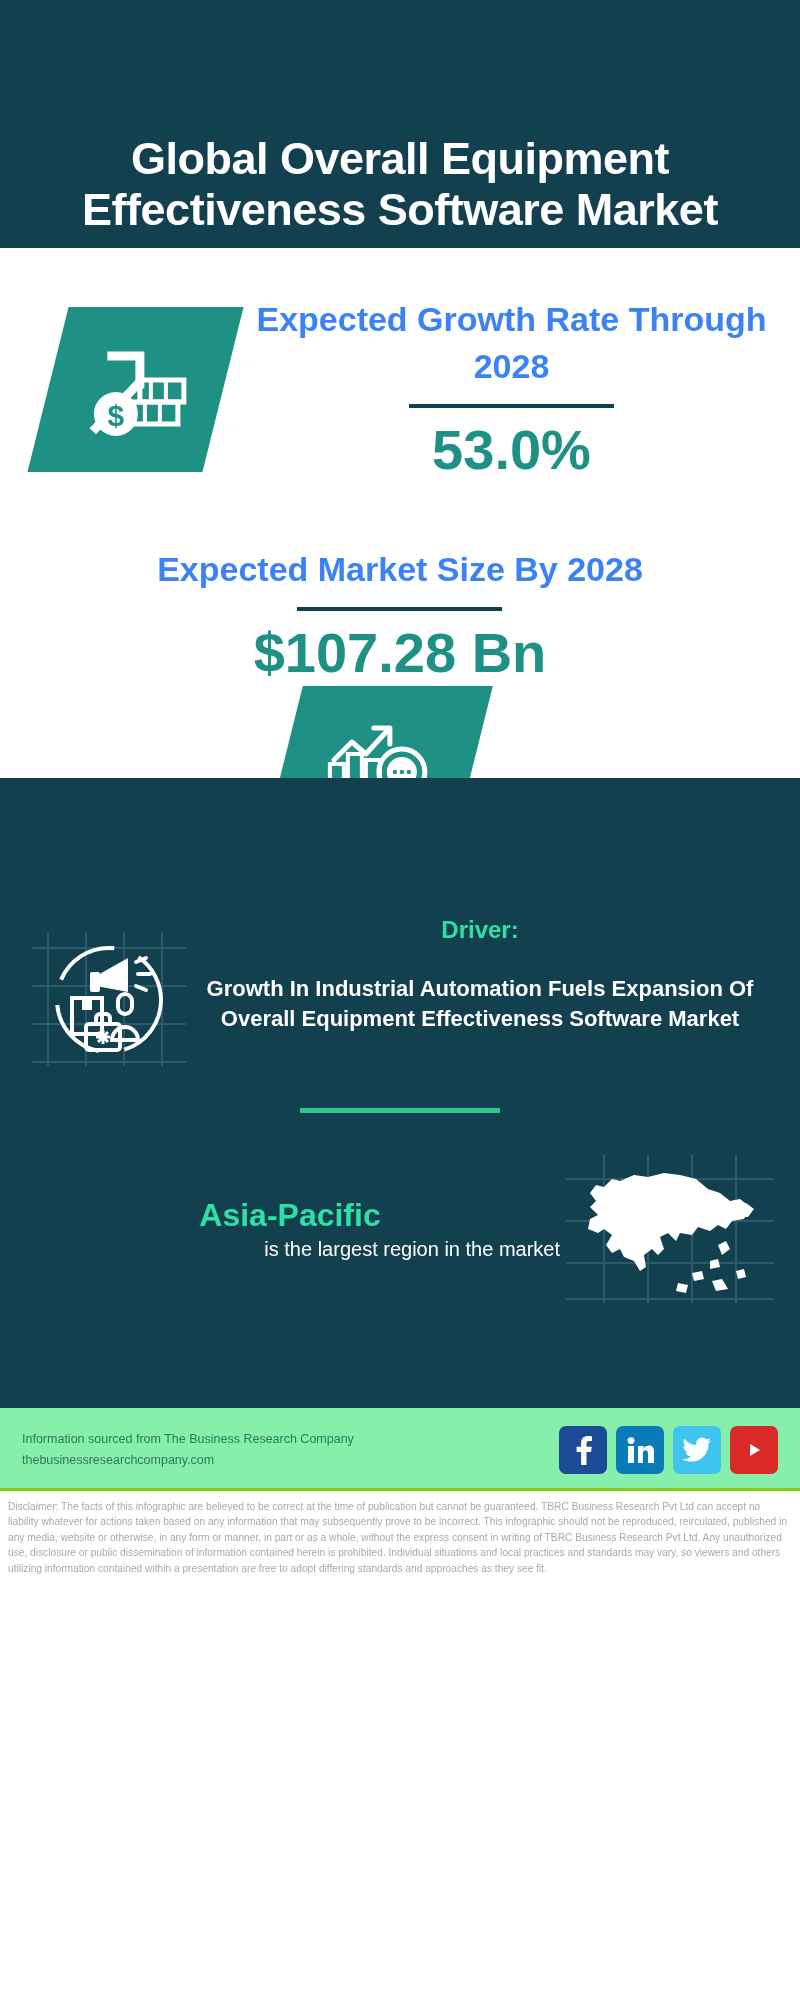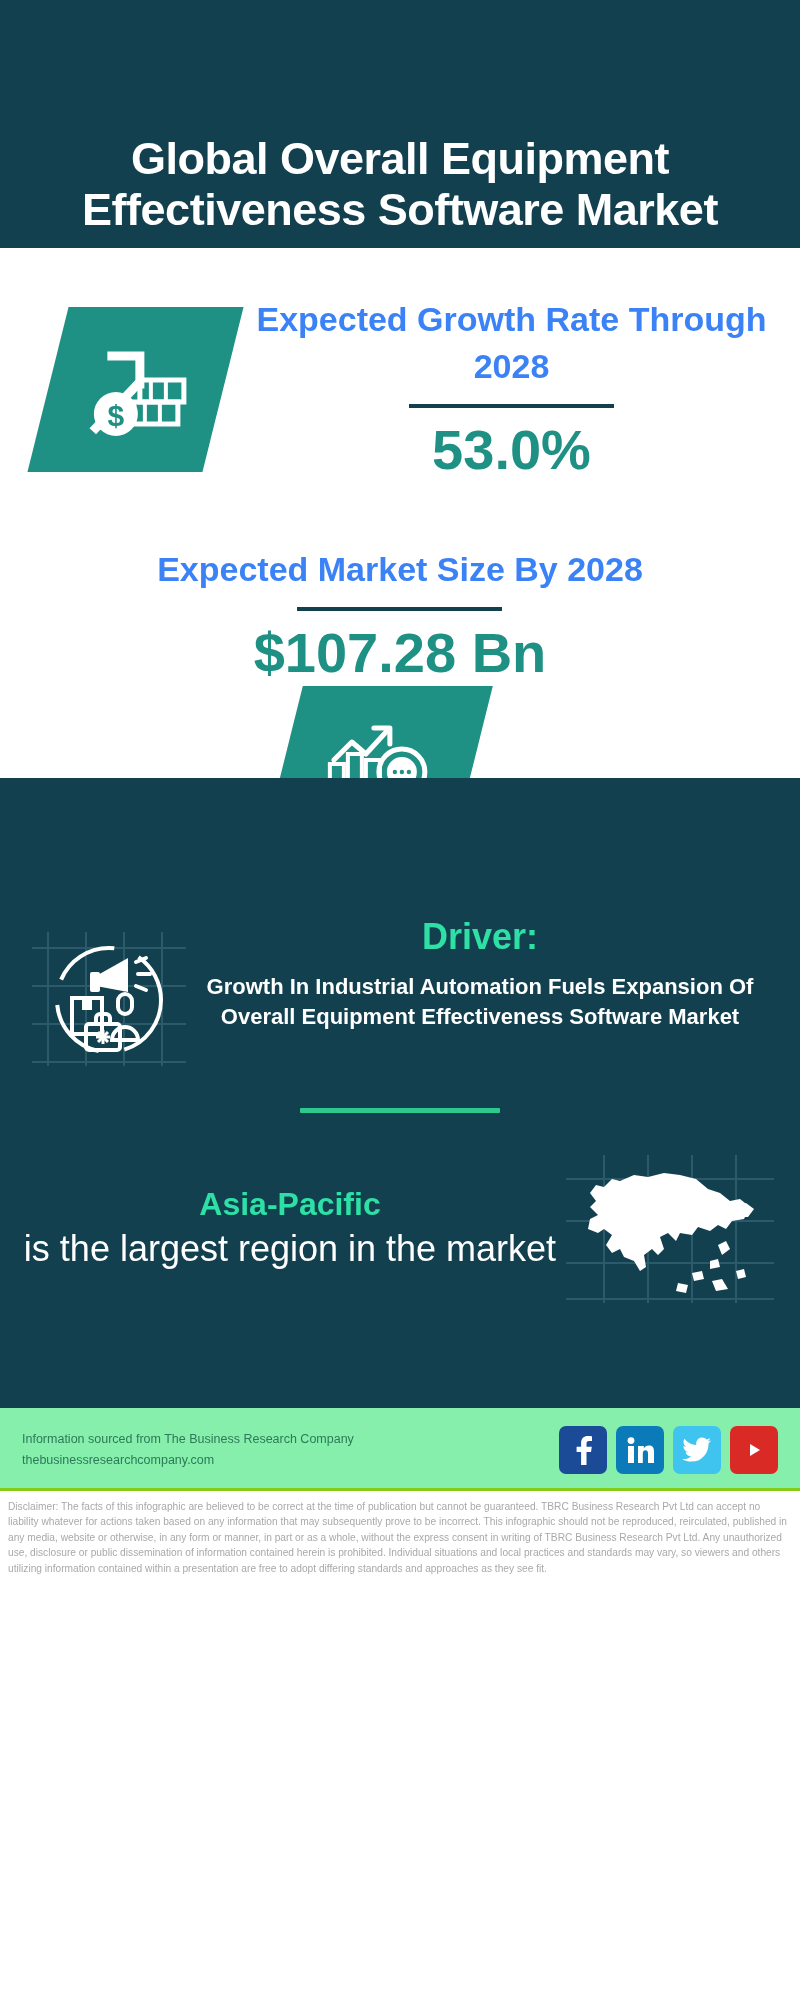--- a/index.html
+++ b/index.html
@@ -115,23 +115,23 @@
     position:relative;
     margin-top:8px;
   }
   .driver-text{
     flex:1 1 auto;
     text-align:center;
     padding:0 10px 0 0;
   }
   .driver-heading{
     color:#2ee0a5;
-    font-size:36px;
-    font-weight:bold;
-    margin-bottom:14px;
+    font-size:24px;
+    font-weight:bold;
+    margin-bottom:30px;
   }
   .driver-body{
     color:#ffffff;
     font-size:22px;
     font-weight:bold;
     line-height:1.38;
   }
 
   .green-rule{
     width:200px; height:5px;
@@ -150,22 +150,23 @@
     text-align:center;
   }
   .region-name{
     color:#2ee0a5;
     font-size:32px;
     font-weight:bold;
     line-height:1.3;
   }
   .region-sub{
     color:#ffffff;
-    font-size:36px;
+    font-size:20px;
     line-height:1.3;
+    text-align:right;
   }
   .map-box{
     flex:0 0 auto;
     width:220px; height:160px;
     position:relative;
   }
   .dark-pad{ height:96px; }
 
   
   .footer{

